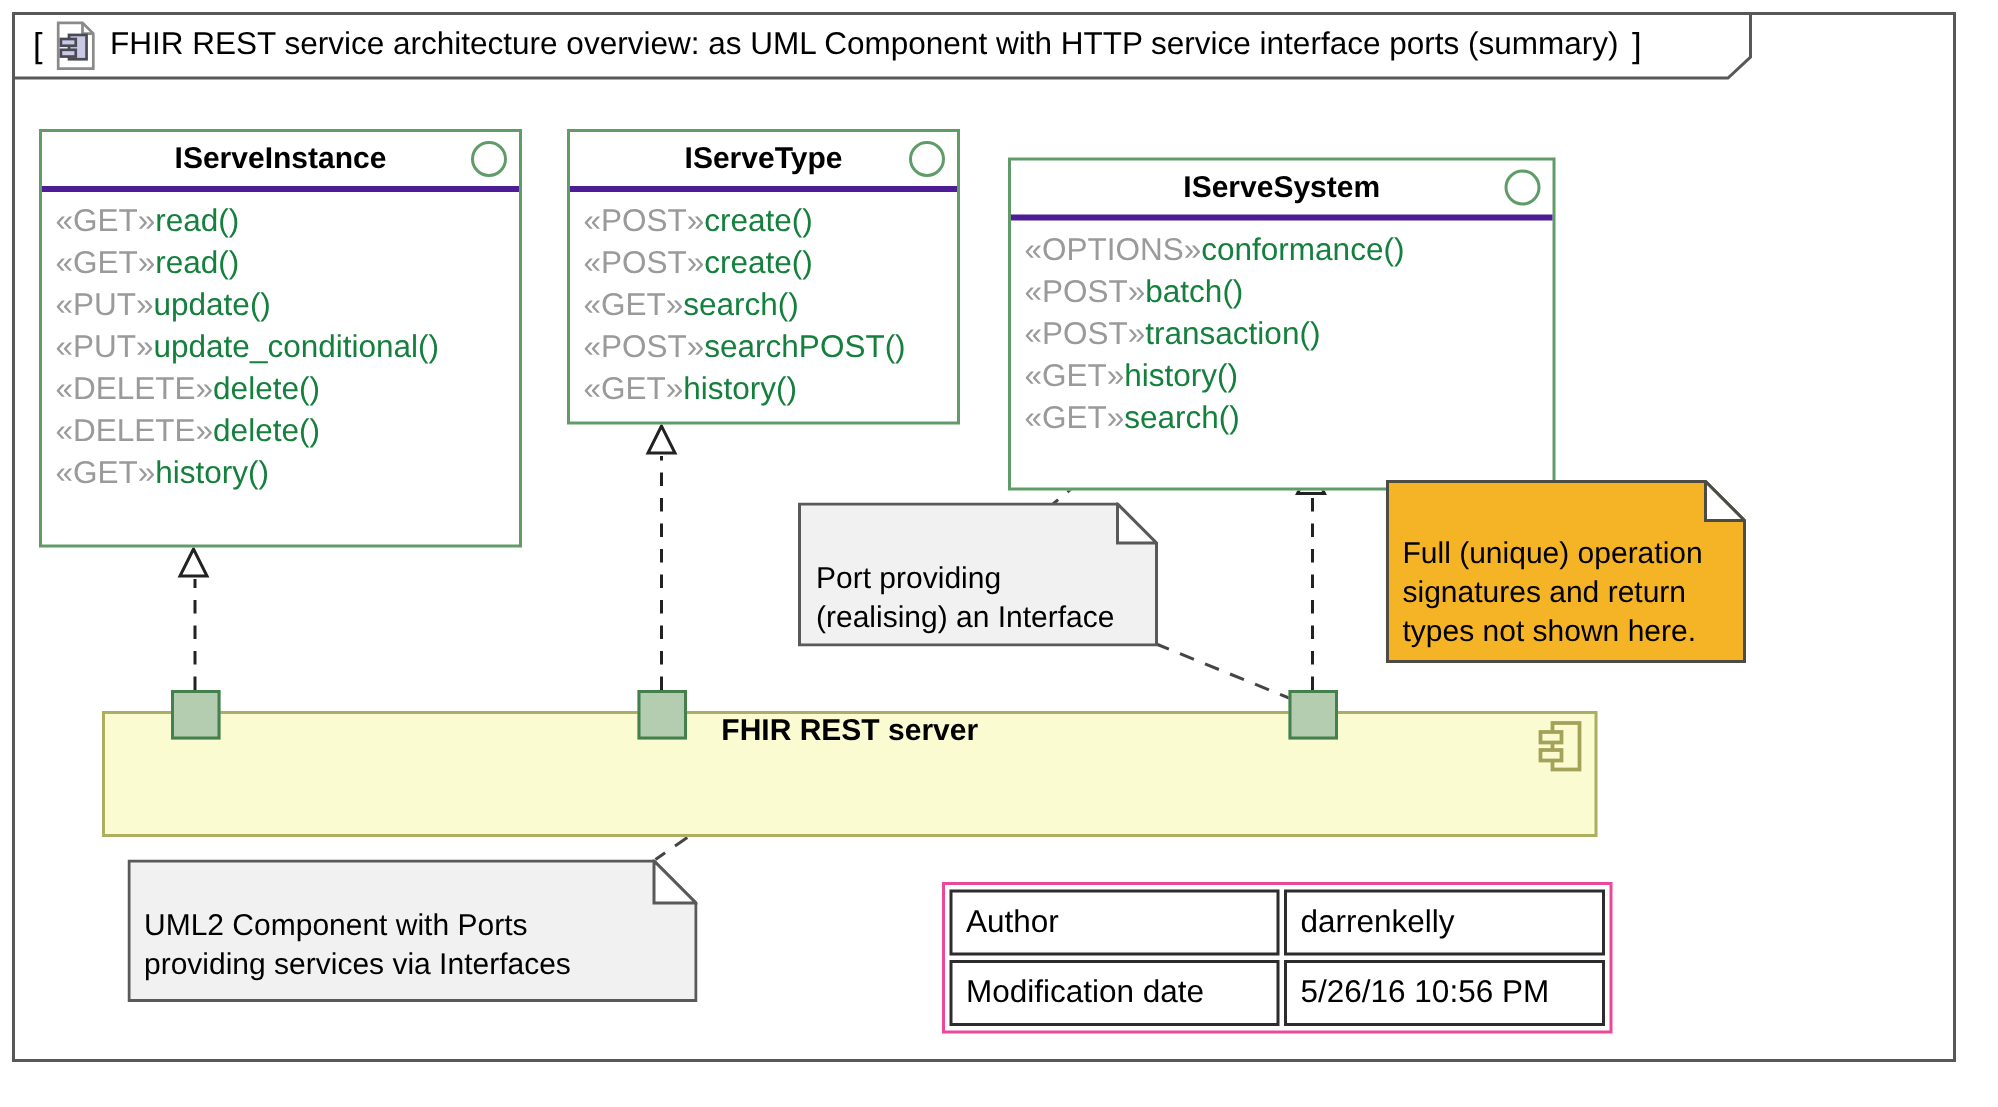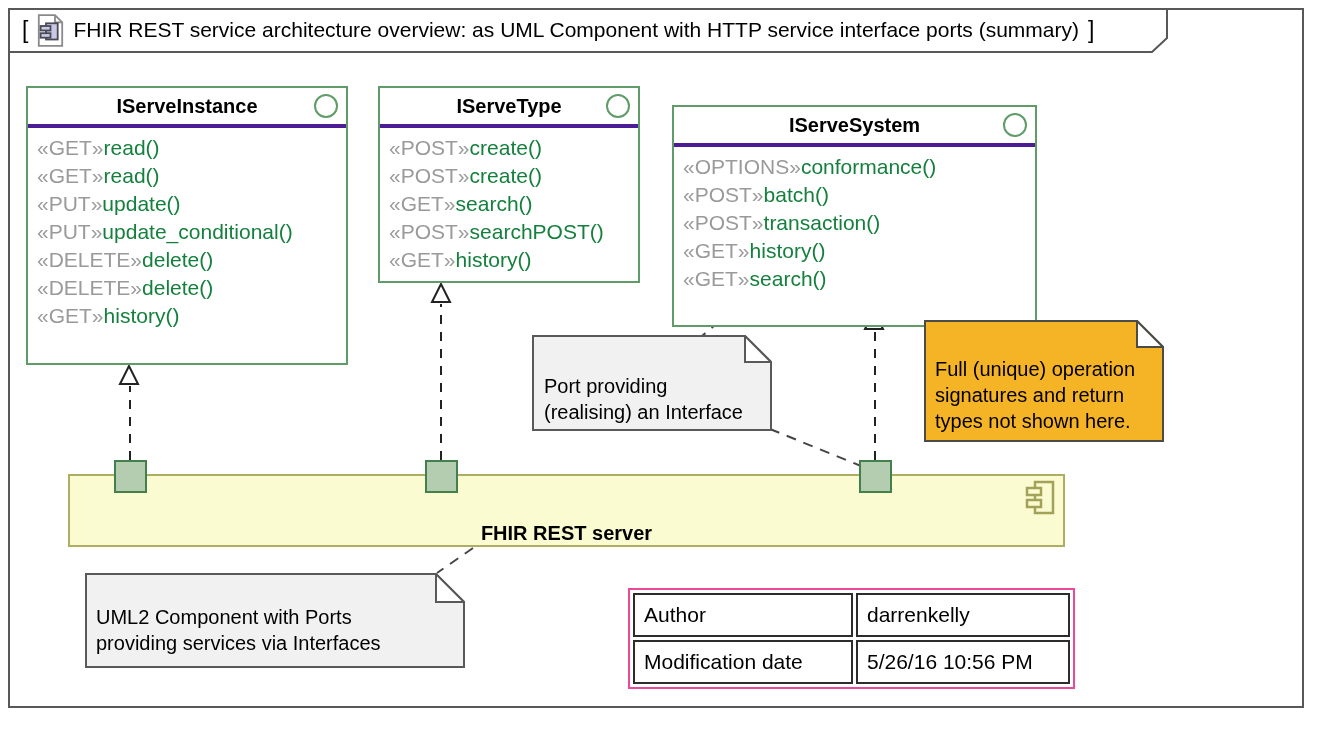--- a/index.html
+++ b/index.html
@@ -21,22 +21,22 @@
   .ifc-head{position:relative;height:36px;border-bottom:4px solid #4c1d95;display:flex;align-items:center;justify-content:center;}
   .ifc-title{font-weight:bold;font-size:20px;}
   .ball{position:absolute;right:7px;top:50%;transform:translateY(-50%);}
   .ifc-body{padding:6px 9px 0 9px;}
   .m{font-size:21px;line-height:28px;white-space:nowrap;}
   .st{color:#9a9a9a;}
   .mn{color:#15803d;}
 
   
   .component{
-    position:absolute;left:68px;top:474px;width:997px;height:73px;background:#fbfbd2;
-    border:2px solid #aeae62;box-sizing:border-box;display:flex;align-items:flex-end;justify-content:center;z-index:3;
+    position:absolute;left:68px;top:474px;width:997px;height:84px;background:#fbfbd2;
+    border:2px solid #aeae62;box-sizing:border-box;display:flex;align-items:flex-start;justify-content:center;z-index:3;
   }
   .component-label{font-weight:bold;font-size:20px;}
   .component-icon{position:absolute;right:7px;top:3px;}
 
   
   .port{position:absolute;width:33px;height:33px;background:#b4ccb0;border:2px solid #44804b;box-sizing:border-box;z-index:4;}
 
   
   .note{position:absolute;z-index:4;}
   .note svg{position:absolute;left:0;top:0;}

